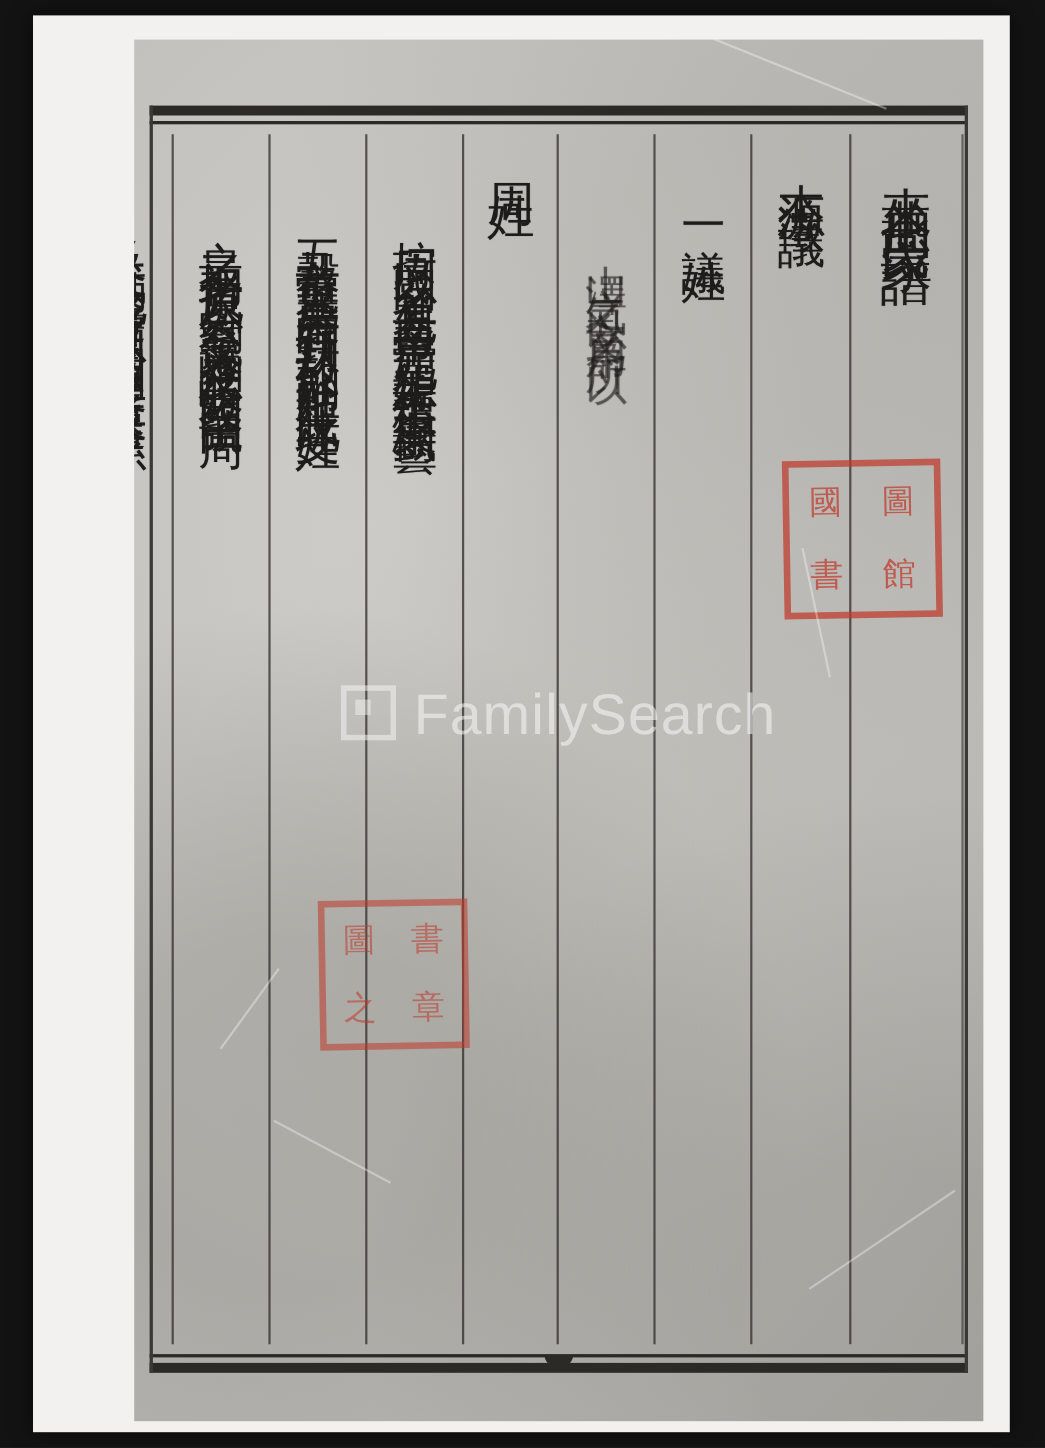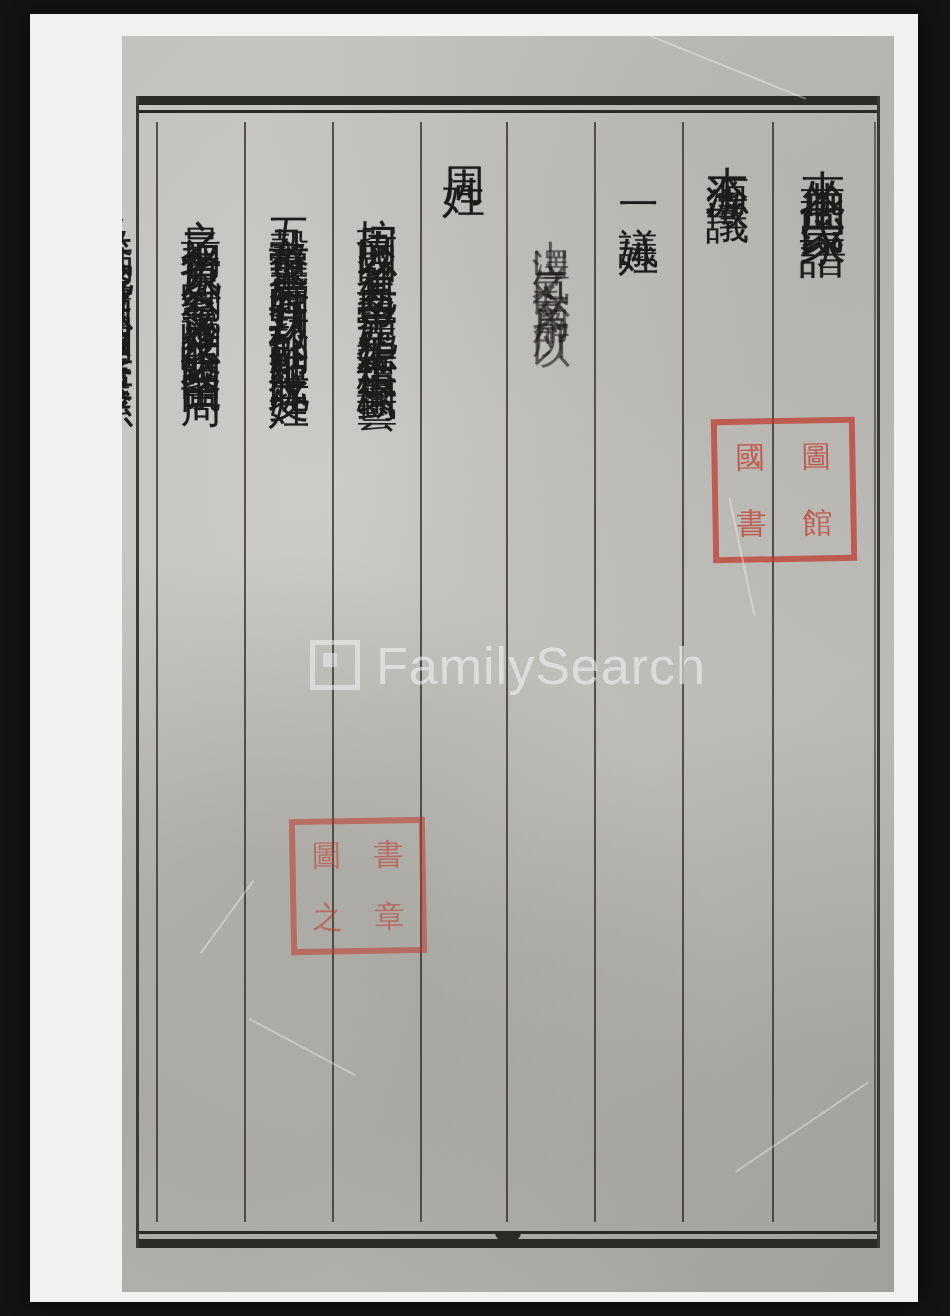--- a/index.html
+++ b/index.html
@@ -147,21 +147,21 @@
     line-height: 1;
   }
   .seal span { display: block; }
   #seal-top    { right: 38px;  top: 382px;  width: 132px; height: 132px; }
   #seal-bottom { left: 168px;  top: 782px;  width: 124px; height: 124px; opacity: .55; }
 
   
   #watermark {
     position: absolute;
     left: 0; right: 0;
-    top: 600px;
+    top: 584px;
     text-align: center;
     font-family: "Liberation Sans", sans-serif;
     font-size: 52px;
     color: rgba(248,248,250,.55);
     letter-spacing: 1px;
     pointer-events: none;
     user-select: none;
   }
   #watermark .wm-mark {
     display: inline-block;

